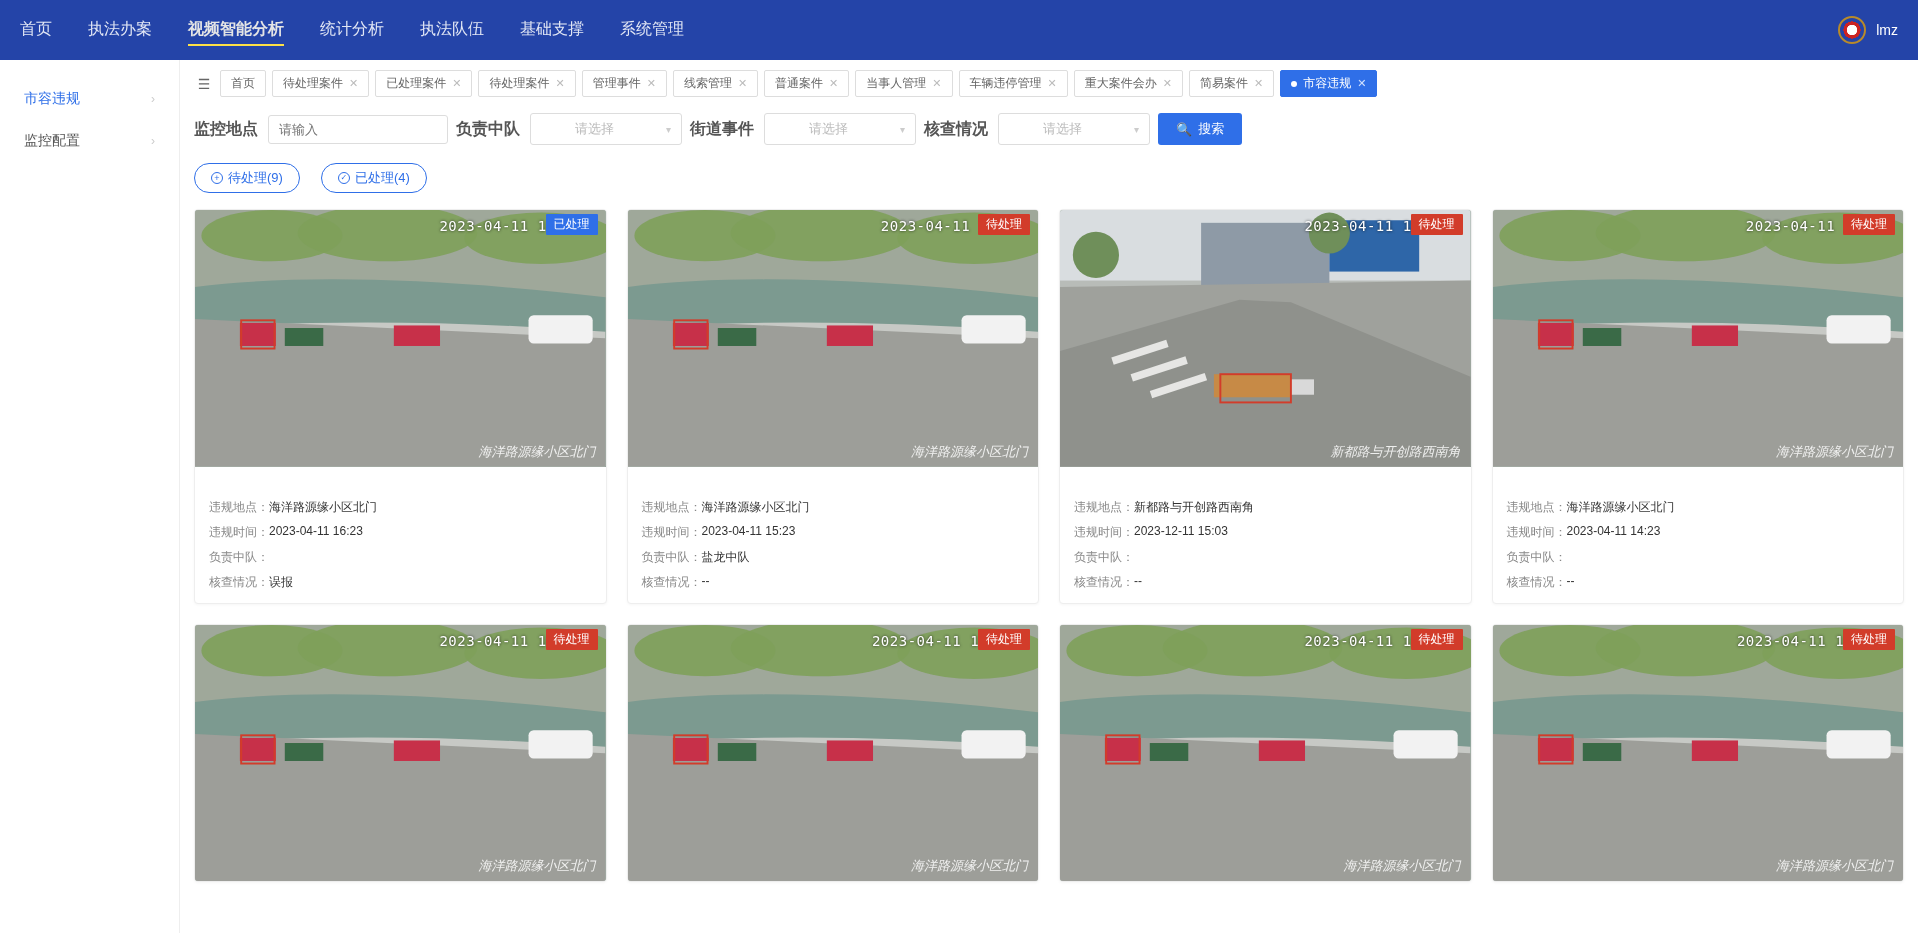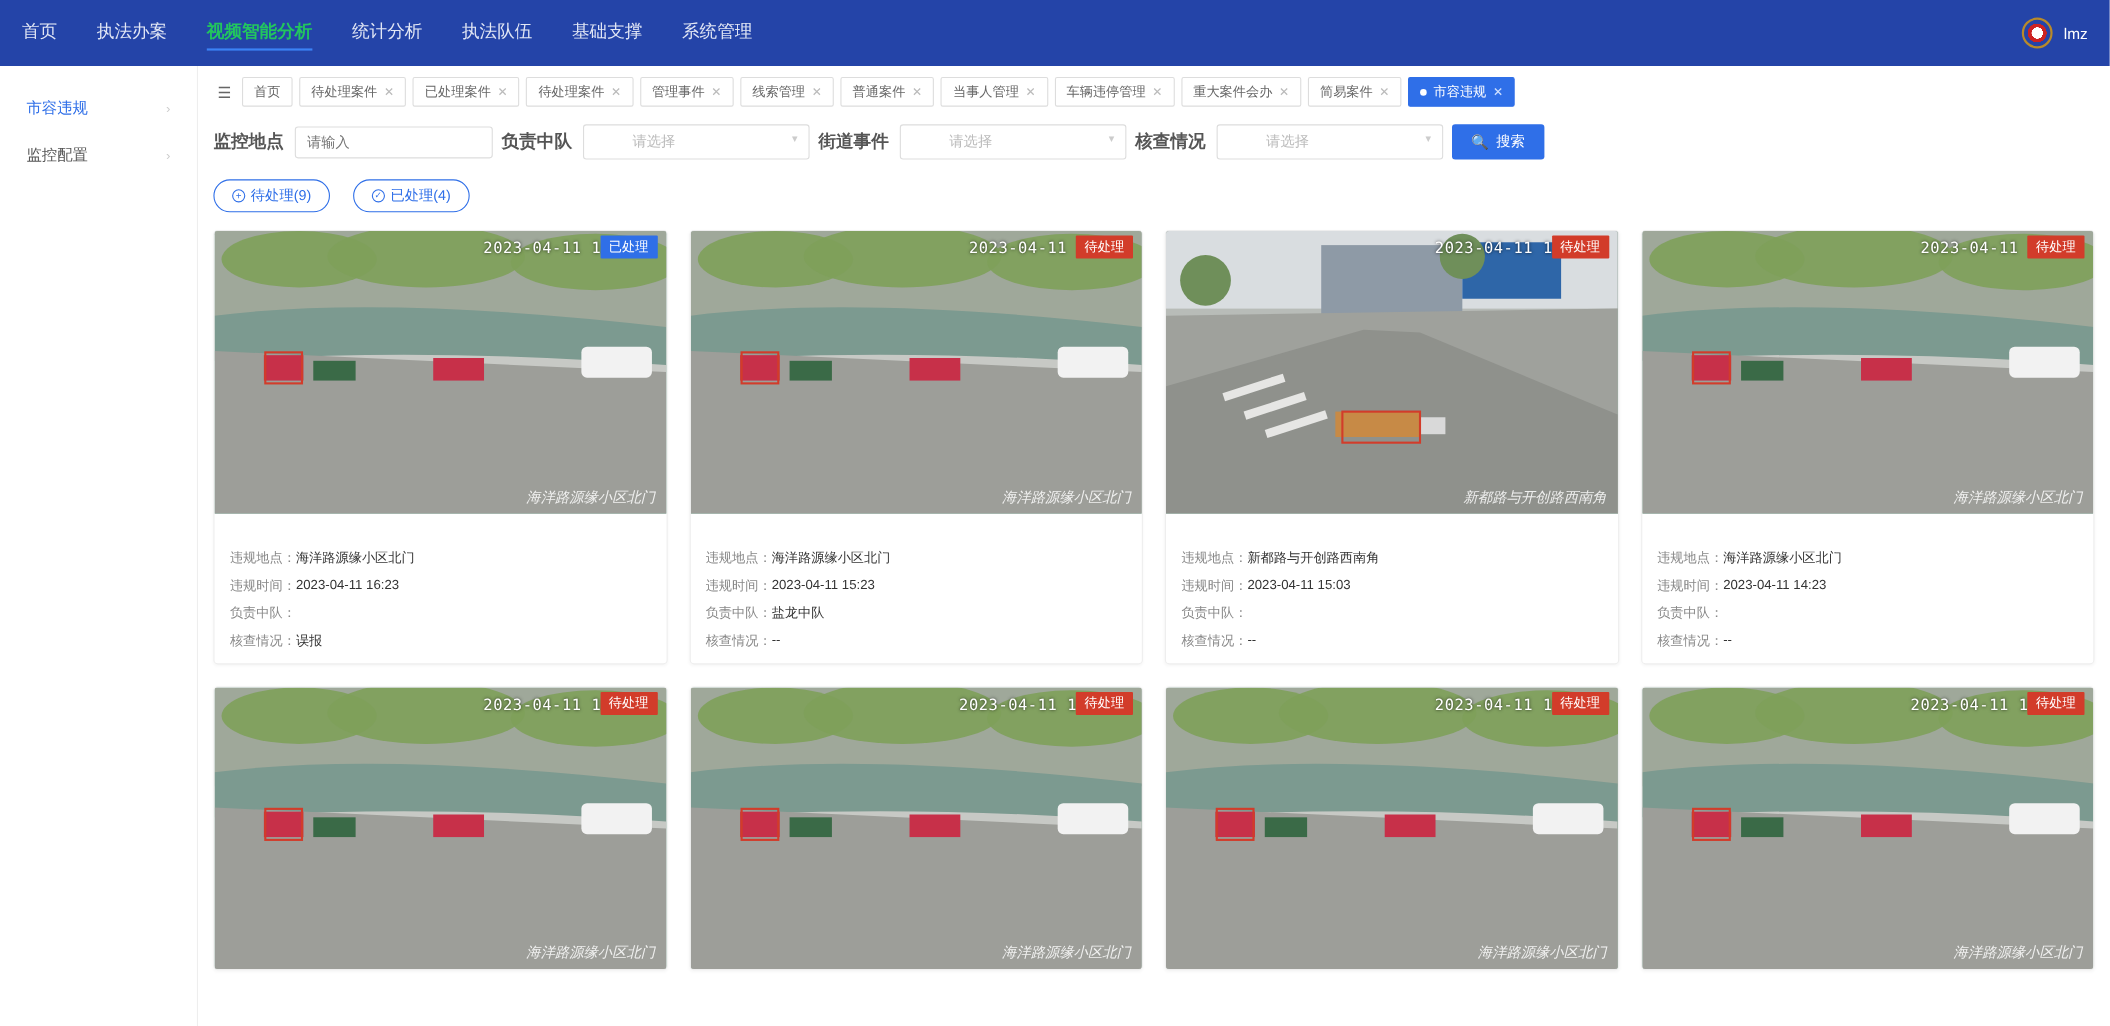--- a/index.html
+++ b/index.html
@@ -12,21 +12,21 @@
     display: flex;
     align-items: center;
     padding: 0 20px;
     color: #fff;
   }
   .logo-wrap { display: flex; align-items: center; gap: 12px; margin-right: 40px; }
   .logo-badge { width: 38px; height: 38px; border-radius: 50%; background: radial-gradient(circle, #fff 30%, #c22 31%, #c22 50%, #2444a8 51%); border: 2px solid #b88a2a;}
   .app-title { font-size: 20px; font-weight: 600; letter-spacing: 1px; }
   .top-nav { display: flex; gap: 36px; flex: 1; }
   .top-nav-item { color: #e2e7f5; font-size: 16px; cursor: pointer; padding: 4px 0; }
-  .top-nav-item.active { color: #22c55e; font-weight: 600; border-bottom: 2px solid #3b82f6; }
+  .top-nav-item.active { color: #e5e5e5; font-weight: 600; border-bottom: 2px solid #fde047; }
   .user-area { display: flex; align-items: center; gap: 10px; }
   .user-badge { width: 28px; height: 28px; border-radius: 50%; background: radial-gradient(circle, #fff 30%, #c22 31%, #c22 50%, #2444a8 51%); border: 2px solid #b88a2a; }
   .user-name { font-size: 14px; }
 
   
   .layout { display: flex; height: calc(100vh - 60px); }
   .sidebar { width: 180px; border-right: 1px solid #eee; padding-top: 18px; }
   .sidebar-item { display: flex; justify-content: space-between; align-items: center; padding: 12px 24px; cursor: pointer; font-size: 14px; color: #555; }
   .sidebar-item.active { color: #2f6fe8; }
   .chevron { font-size: 12px; color: #ccc; }
@@ -47,21 +47,21 @@
   .tab.active-tab .close { color: #cfe0ff; }
 
   
   .filter-row { display: flex; align-items: center; gap: 8px; padding: 6px 0 14px 0; flex-wrap: wrap; }
   .filter-label { font-size: 16px; color: #555; font-weight: 600; margin-right: 2px; }
   .text-input, .select-input {
     border: 1px solid #ddd; border-radius: 3px; padding: 6px 10px; font-size: 13px;
     color: #333; background: #fff;
   }
   .text-input { width: 180px; }
-  .select-input { width: 206px; display: flex; justify-content: space-between; color: #bbb; padding-left: 44px; }
+  .select-input { width: 152px; display: flex; justify-content: space-between; align-items: center; color: #bbb; padding-left: 44px; }
   .select-input .caret { color: #ccc; font-size: 10px; }
   .search-btn {
     background: #2f6fe8; color: #fff; border: none; border-radius: 3px;
     padding: 7px 18px; font-size: 13px; display: flex; align-items: center; gap: 6px; cursor: pointer;
   }
 
   
   .status-filters { display: flex; gap: 21px; padding: 4px 0 16px 0; }
   .status-btn {
     border: 1px solid #2f6fe8; color: #2f6fe8; background: #fff;
@@ -285,21 +285,21 @@
             <div class="badge pending">待处理</div>
             <div class="overlay-loc">新都路与开创路西南角</div>
           </div>
           <div class="card-body">
             <div class="field-row">
               <span class="field-label">违规地点</span>
               <span class="field-value">新都路与开创路西南角</span>
             </div>
             <div class="field-row">
               <span class="field-label">违规时间</span>
-              <span class="field-value">2023-04-11 15:03</span>
+              <span class="field-value">2023-12-11 15:03</span>
             </div>
             <div class="field-row">
               <span class="field-label">负责中队</span>
               <span class="field-value"></span>
             </div>
             <div class="field-row">
               <span class="field-label">核查情况</span>
               <span class="field-value">--</span>
             </div>
           </div>

